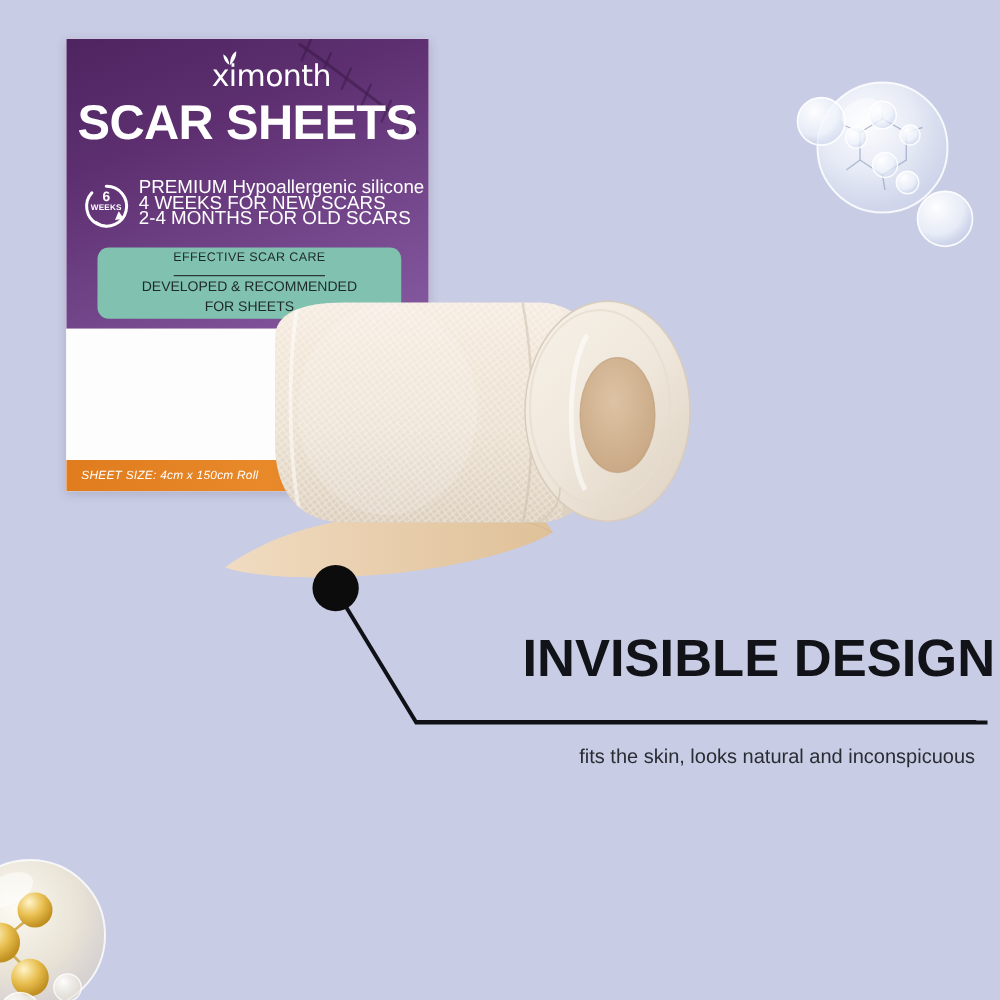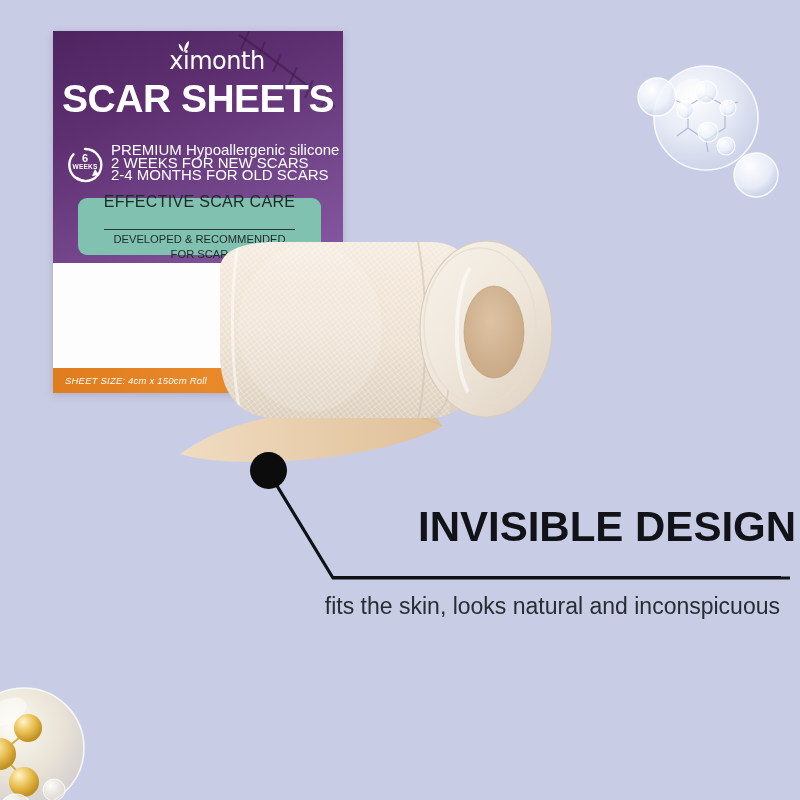--- a/index.html
+++ b/index.html
@@ -68,42 +68,42 @@
   }
   .badge-lines{margin-left:6px;color:#fff;font-size:15px;line-height:12.6px;}
   .badge-lines div{white-space:nowrap;}
 
   .green-panel{
     position:absolute;left:25px;top:167px;width:243px;height:57px;
     background:#81c1af;border-radius:9px;
     display:flex;flex-direction:column;align-items:center;justify-content:center;
     color:#1d2a28;
   }
-  .gp-head{font-size:16px;letter-spacing:.3px;border-bottom:1px solid #2a3836;padding-bottom:18px;}
+  .gp-head{font-size:10px;letter-spacing:.3px;border-bottom:1px solid #2a3836;padding-bottom:8px;}
   .gp-sub{font-size:11.2px;line-height:12.5px;margin-top:3px;}
 
   
   .roll{position:absolute;left:180px;top:222px;width:420px;height:262px;}
 
   
   .callout-dot{
     position:absolute;left:250px;top:452px;width:37px;height:37px;border-radius:50%;
     background:#0c0c0c;
   }
   .callout-line{position:absolute;left:240px;top:440px;width:560px;height:160px;}
 
   .headline{
     position:absolute;left:418px;top:506px;
     font-size:42px;color:#111318;letter-spacing:0px;line-height:1;
     font-family:"Liberation Sans", sans-serif;font-weight:700;white-space:nowrap;
   }
   .headline-rule{position:absolute;left:333px;top:576px;width:448px;height:3px;background:#0f1116;}
   .subline{
     position:absolute;right:20px;top:592px;width:520px;text-align:right;
-    font-size:23px;color:#2a2c33;line-height:28px;
+    font-size:16px;color:#2a2c33;line-height:28px;
     font-family:"Liberation Sans", sans-serif;
   }
 </style>
 </head>
 <body>
 
 <div id="stage">
 
   <svg class="bubble-molecule-tr" viewBox="0 0 160 140">
     <defs>
@@ -168,29 +168,29 @@
           <svg viewBox="0 0 40 40" width="40" height="40">
             <path d="M20 4 A16 16 0 1 1 8.5 9.2" fill="none" stroke="#ffffff" stroke-width="2.4" stroke-linecap="round"></path>
             <path d="M30 24 L34 30 L27 31 Z" fill="#ffffff"></path>
             <path d="M12 33 A16 16 0 0 0 20 36" fill="none" stroke="#ffffff" stroke-width="2.2" stroke-linecap="round"></path>
           </svg>
           <div class="wb-num">6</div>
           <div class="wb-lbl">WEEKS</div>
         </div>
         <div class="badge-lines">
           <div>PREMIUM Hypoallergenic silicone</div>
-          <div>2 WEEKS FOR NEW SCARS</div>
+          <div>4 WEEKS FOR NEW SCARS</div>
           <div>2-4 MONTHS FOR OLD SCARS</div>
         </div>
       </div>
 
       <div class="green-panel">
         <div class="gp-head">EFFECTIVE SCAR CARE</div>
         <div class="gp-sub">DEVELOPED &amp; RECOMMENDED</div>
-        <div class="gp-sub">FOR SCAR</div>
+        <div class="gp-sub">FOR SHEETS</div>
       </div>
     </div>
 
     <div class="pkg-white">
       
 
       
     </div>
 
     <div class="pkg-orange">

